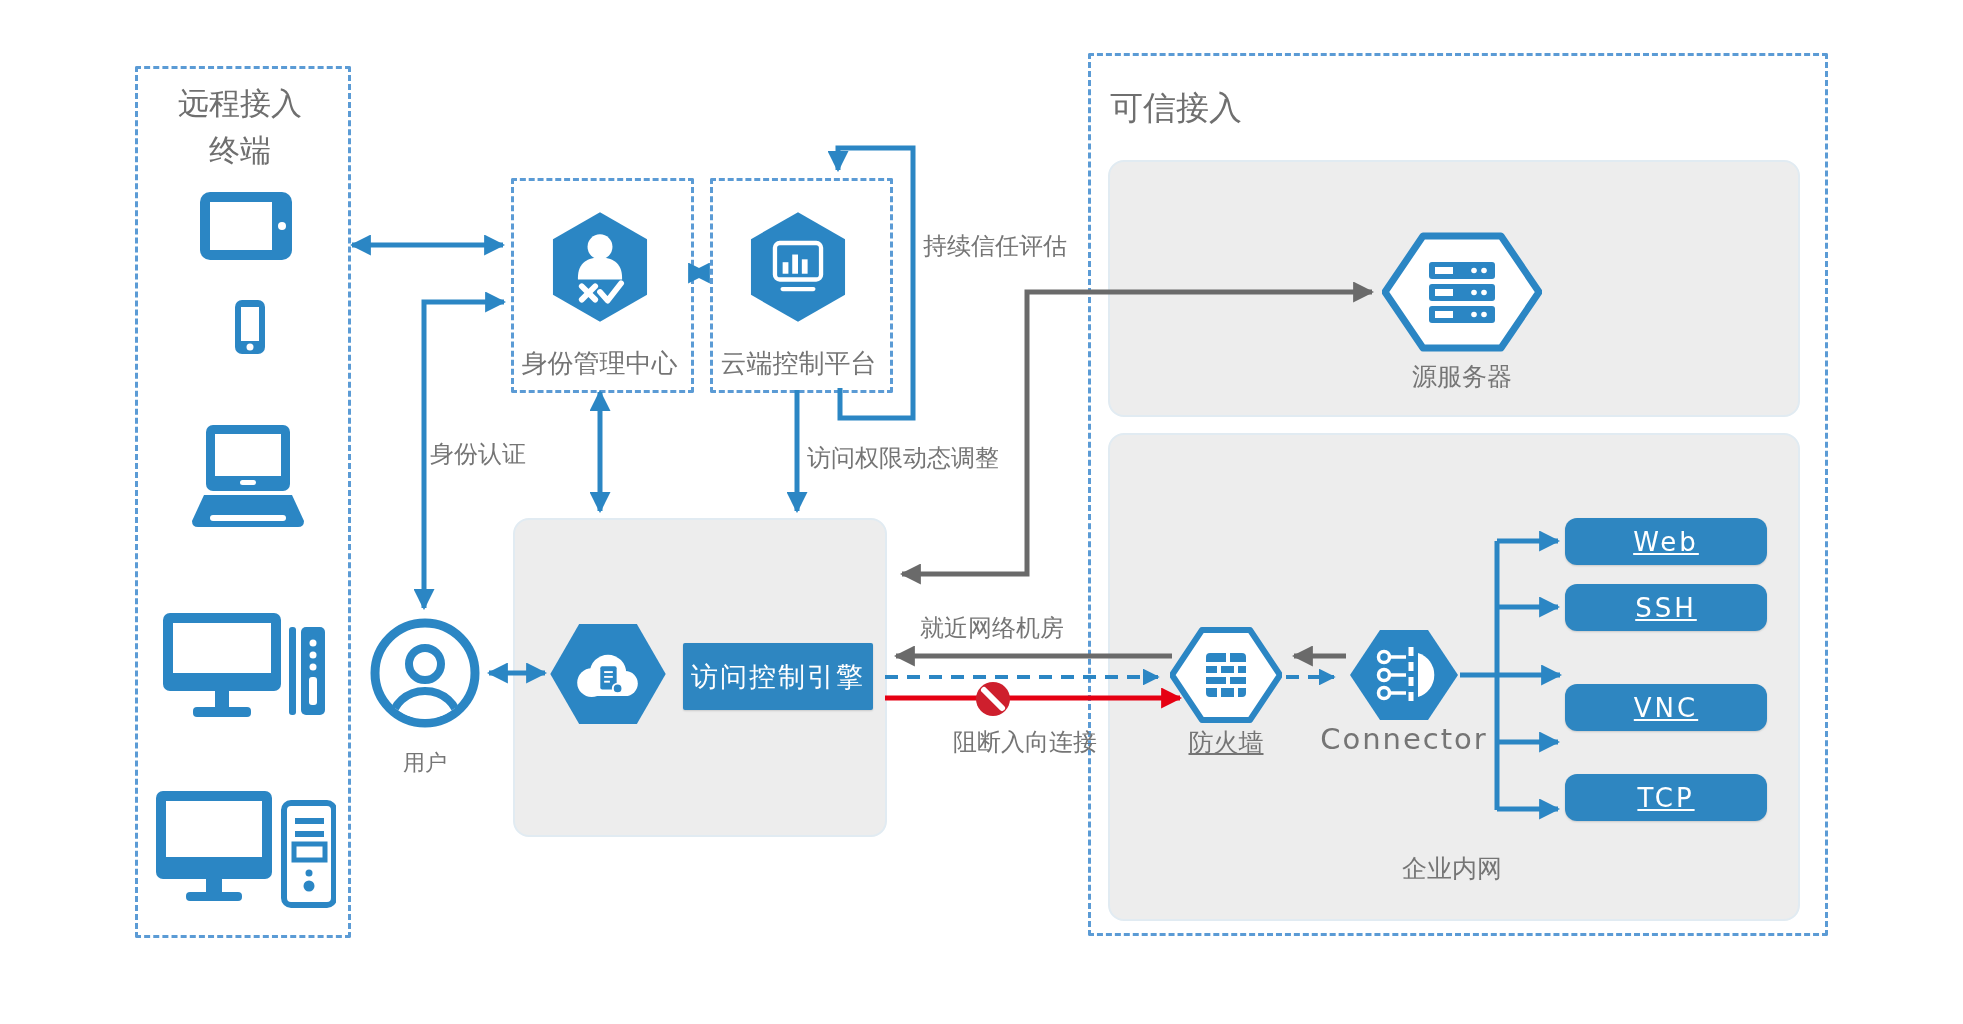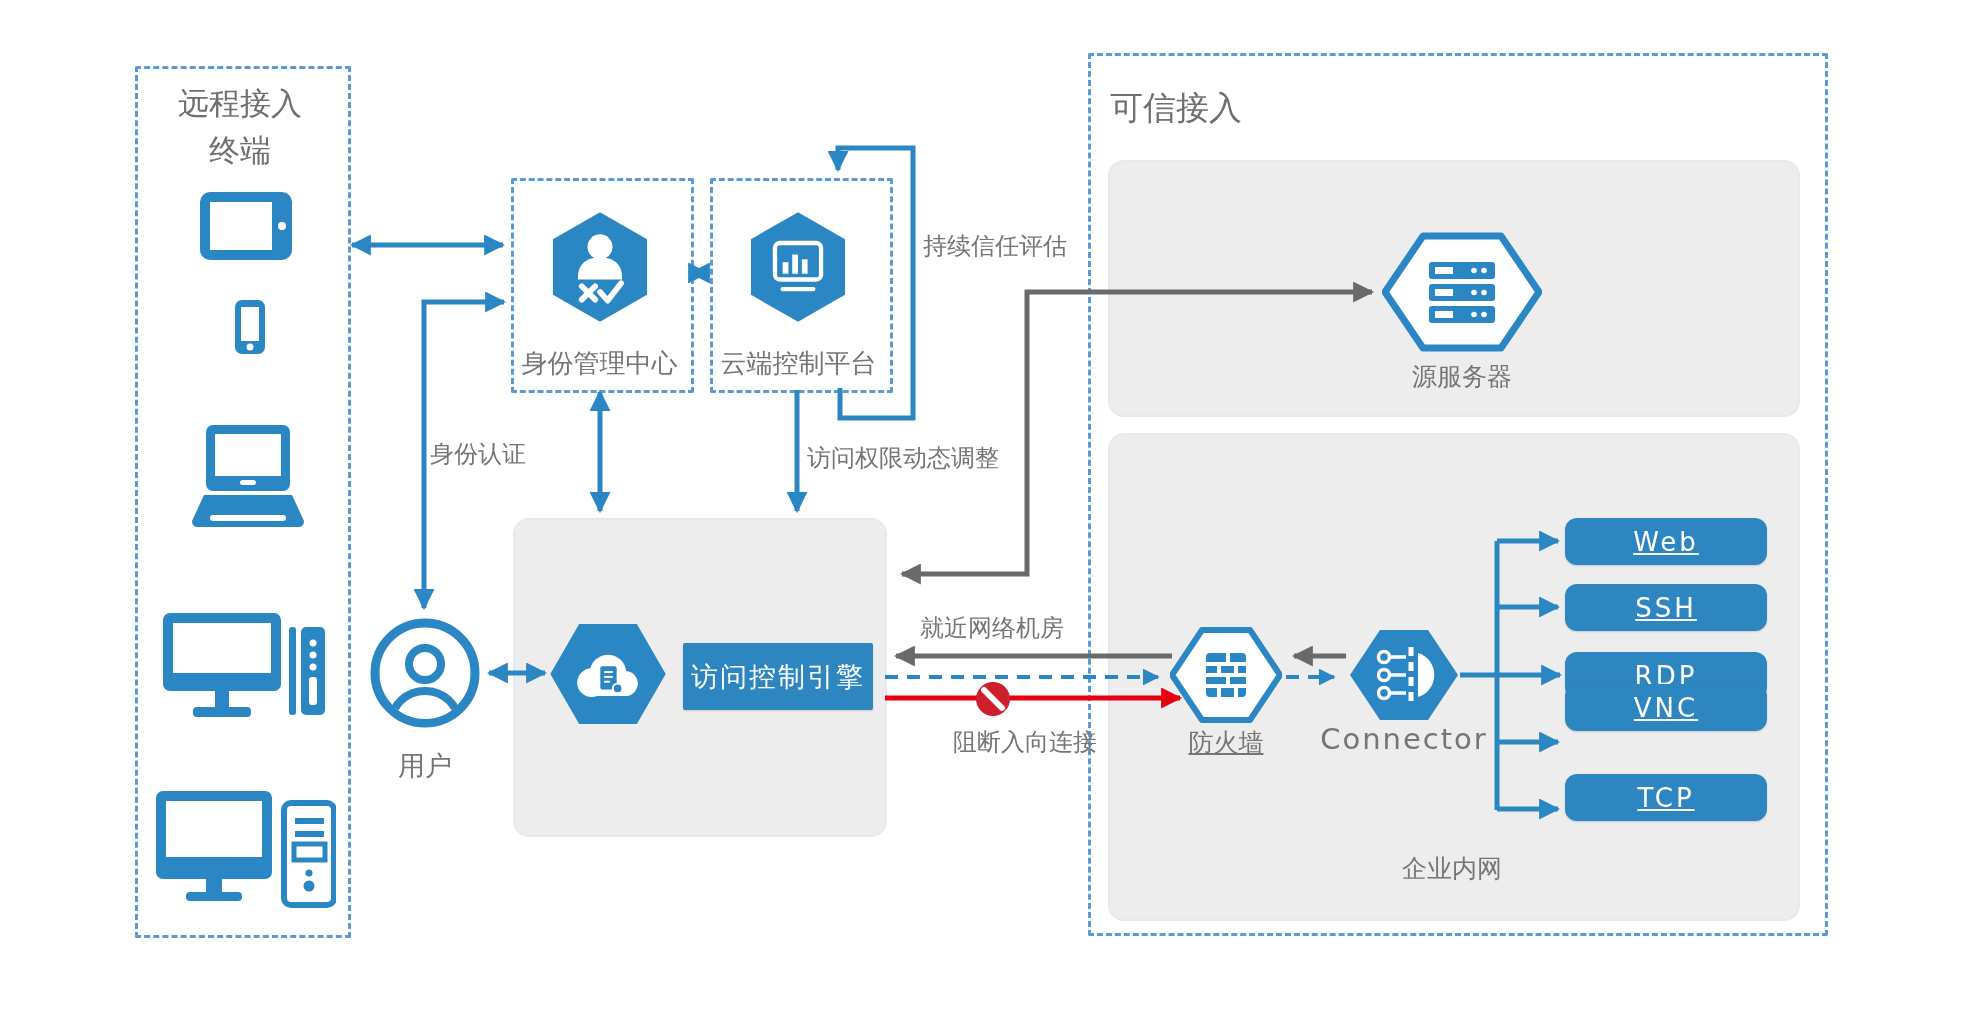--- a/index.html
+++ b/index.html
@@ -180,21 +180,21 @@
             <circle cx="55" cy="55" r="46"></circle>
           </clipPath>
         </defs>
       <circle cx="55" cy="55" r="50" fill="#fff" stroke="#2b86c4" stroke-width="9"></circle>
       <circle cx="55" cy="46" r="16" fill="#fff" stroke="#2b86c4" stroke-width="8"></circle>
       <g clip-path="url(#uc)">
         <ellipse cx="55" cy="103" rx="33" ry="30" fill="#fff" stroke="#2b86c4" stroke-width="8"></ellipse>
       </g>
     </svg>
   </div>
-  <div class="lbl ctr" style="left:370px;top:748px;width:110px;font-size:27px;">用户</div>
+  <div class="lbl ctr" style="left:370px;top:748px;width:110px;font-size:22px;">用户</div>
 
   <div class="abs" style="left:550px;top:624px;">
     <svg width="116" height="100" viewBox="0 0 120 104">
       <polygon points="0,52 30,0 90,0 120,52 90,104 30,104" fill="#2b86c4"></polygon>
       <g fill="#fff">
         <circle cx="43" cy="61" r="15"></circle>
         <circle cx="60" cy="51" r="19"></circle>
         <circle cx="78" cy="62" r="13"></circle>
         <rect x="36" y="58" width="48" height="17" rx="8"></rect>
       </g>
@@ -267,23 +267,20 @@
     </svg>
   </div>
   <div class="lbl ctr" style="left:1304px;top:722px;width:200px;font-size:29px;letter-spacing:2px;">Connector</div>
 
   <div class="protocol" style="top:518px;">
     <span>Web</span>
   </div>
   <div class="protocol" style="top:584px;">
     <span>SSH</span>
   </div>
-  <div class="protocol" style="top:652px;">
-    <span>RDP</span>
-  </div>
   <div class="protocol" style="top:684px;">
     <span>VNC</span>
   </div>
   <div class="protocol" style="top:774px;">
     <span>TCP</span>
   </div>
 
   <div class="lbl ctr" style="left:1352px;top:852px;width:200px;font-size:25px;">企业内网</div>
 
   <div class="lbl" style="left:923px;top:230px;">持续信任评估</div>

